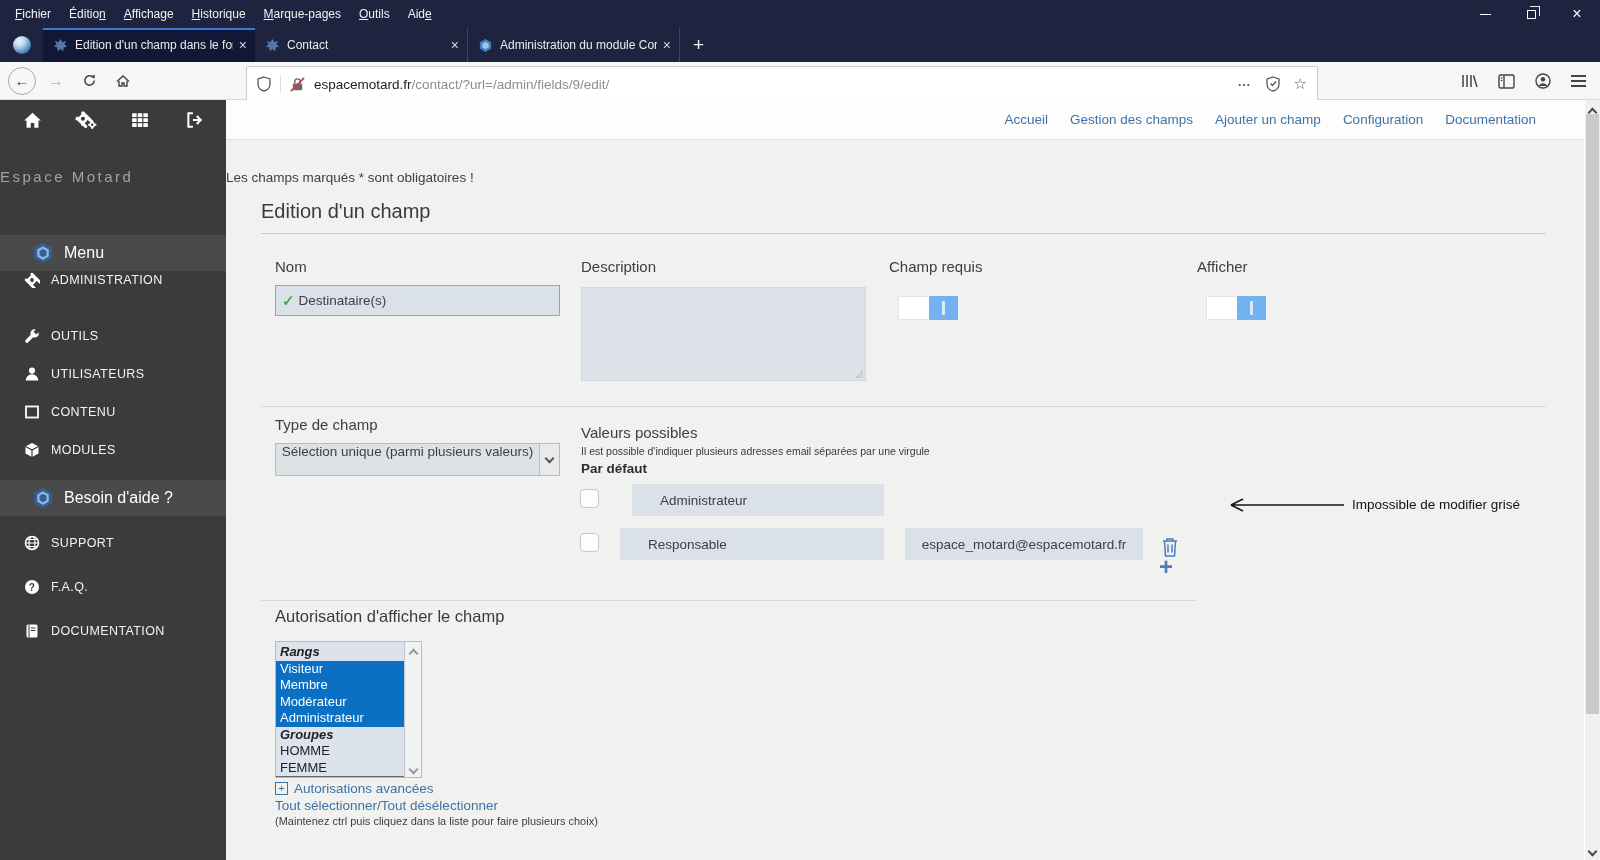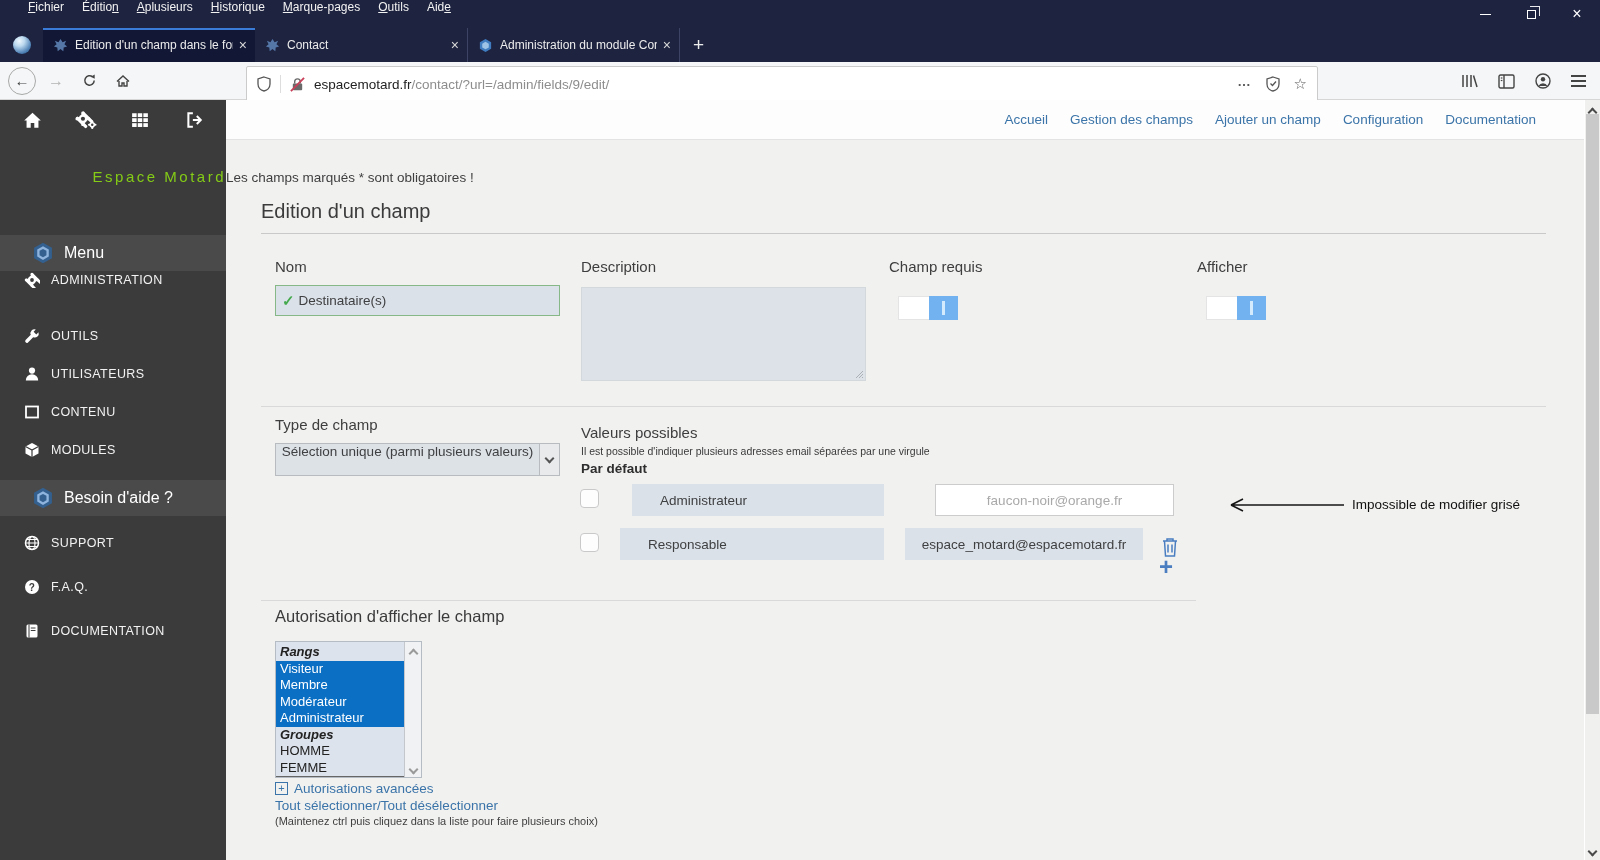--- a/index.html
+++ b/index.html
@@ -1,21 +1,21 @@
 <!DOCTYPE html>
 <html><head>
 <meta charset="utf-8">
 <style>
   * { box-sizing: border-box; margin: 0; padding: 0; }
   html,body { width:1600px; height:860px; overflow:hidden; }
   body { font-family:"Liberation Sans", sans-serif; position:relative; background:#f1f1f0; }
 
   
   .titlebar { position:absolute; top:0; left:0; right:0; height:28px; background:#1e2340; display:flex; align-items:center; color:#f2f2f2; }
-  .menubar { display:flex; align-items:flex-start; height:100%; padding-left:19px; }
+  .menubar { display:flex; align-items:center; height:100%; padding-left:6px; }
   .mi { font-size:12px; padding:0 9px; cursor:default; }
   .mi u { text-decoration:underline; }
   .win-controls { margin-left:auto; display:flex; height:100%; }
   .wc { width:46px; display:flex; align-items:center; justify-content:center; color:#fff; }
   .wc .min-glyph { width:11px; height:0; border-top:1px solid #fff; display:block; }
   .wc .rest-glyph { width:9px; height:9px; border:1px solid #fff; position:relative; display:block; }
   .wc .rest-glyph::before { content:""; position:absolute; left:2px; bottom:2px; width:9px; height:9px; border:1px solid #fff; border-left:none; border-bottom:none; opacity:.9; }
   .wc.close { font-size:16px; line-height:1; }
 
   .tabstrip { position:absolute; top:28px; left:0; right:0; height:34px; background:#1e2340; display:flex; align-items:stretch; }
@@ -43,21 +43,21 @@
   .star { font-size:15px; }
   .toolbar-right { position:absolute; right:14px; top:0; height:38px; display:flex; align-items:center; gap:20px; }
   .hamb { display:flex; flex-direction:column; gap:3px; }
   .hamb i { width:15px; height:2px; background:#444; display:block; }
 
   
   .app { position:absolute; top:100px; left:0; right:0; bottom:0; }
   .sidebar { position:absolute; left:0; top:0; width:226px; bottom:0; background:#3b3b3b; color:#fff; }
   .side-icons { position:absolute; top:8px; left:0; right:0; display:flex; justify-content:space-between; padding:0 20px; }
   .side-icons .sic { width:24px; height:24px; display:flex; align-items:center; justify-content:center; }
-  .brand { position:absolute; top:68px; left:0; right:0; text-align:right; font-size:15px; letter-spacing:2.5px; color:#84cc16; }
+  .brand { position:absolute; top:68px; left:0; right:0; text-align:left; font-size:15px; letter-spacing:2.5px; color:#a3a3a3; }
   .band { position:absolute; left:0; right:0; height:36px; background:#4a4a4a; display:flex; align-items:center; padding-left:32px; gap:10px; font-size:16px; color:#fff; }
   .snav { position:absolute; left:0; right:0; height:26px; display:flex; align-items:center; padding-left:24px; gap:11px; font-size:12.5px; letter-spacing:.4px; color:#f2f2f2; }
   .snav svg, .band svg { flex:none; }
 
   .main { position:absolute; left:226px; right:16px; top:0; bottom:0; background:#f1f1f0; overflow:hidden; }
   .site-nav { height:40px; background:#fdfdfd; border-bottom:1px solid #e3e3e3; display:flex; justify-content:flex-end; align-items:center; gap:22px; padding-right:48px; font-size:13.5px; }
   .site-nav a { color:#3b74a8; text-decoration:none; }
   .content { position:absolute; top:40px; left:0; right:0; bottom:0; }
 
   .note { position:absolute; top:30px; left:0; right:0; text-align:left; font-size:13.5px; color:#3f3f3f; }
@@ -123,21 +123,21 @@
 
   a { cursor:pointer; }
 </style>
 </head>
 <body>
 
 <div class="titlebar">
   <div class="menubar">
     <span class="mi"><span></span><u>F</u><span>ichier</span></span>
     <span class="mi"><span>Éditio</span><u>n</u><span></span></span>
-    <span class="mi"><span></span><u>A</u><span>plusieurs</span></span>
+    <span class="mi"><span></span><u>A</u><span>ffichage</span></span>
     <span class="mi"><span></span><u>H</u><span>istorique</span></span>
     <span class="mi"><span></span><u>M</u><span>arque-pages</span></span>
     <span class="mi"><span></span><u>O</u><span>utils</span></span>
     <span class="mi"><span>Aid</span><u>e</u><span></span></span>
   </div>
   <div class="win-controls">
     <div class="wc">
         <span class="min-glyph"></span>
       </div>
     <div class="wc">
@@ -412,23 +412,20 @@
       </div>
 
       <div class="vh">Valeurs possibles</div>
       <div class="vhint">Il est possible d'indiquer plusieurs adresses email séparées par une virgule</div>
       <div class="vdef">Par défaut</div>
 
       <div class="cb" style="left:354px; top:349px"></div>
       <div class="field vfield" style="left:406px; top:344px; width:252px">
           <span>Administrateur</span>
         </div>
-      <div class="field efield disabled" style="left:709px; top:344px; width:239px">
-          <span>faucon-noir@orange.fr</span>
-        </div>
 
       <svg class="annot-arrow" width="120" height="16" viewBox="0 0 120 16">
           <path d="M118 8H5M5 8l12-6M5 8l12 6" fill="none" stroke="#161616" stroke-width="1.6"></path>
         </svg>
       <div class="annot-text">Impossible de modifier grisé</div>
 
       <div class="cb" style="left:354px; top:393px"></div>
       <div class="field vfield" style="left:394px; top:388px; width:264px">
           <span>Responsable</span>
         </div>

